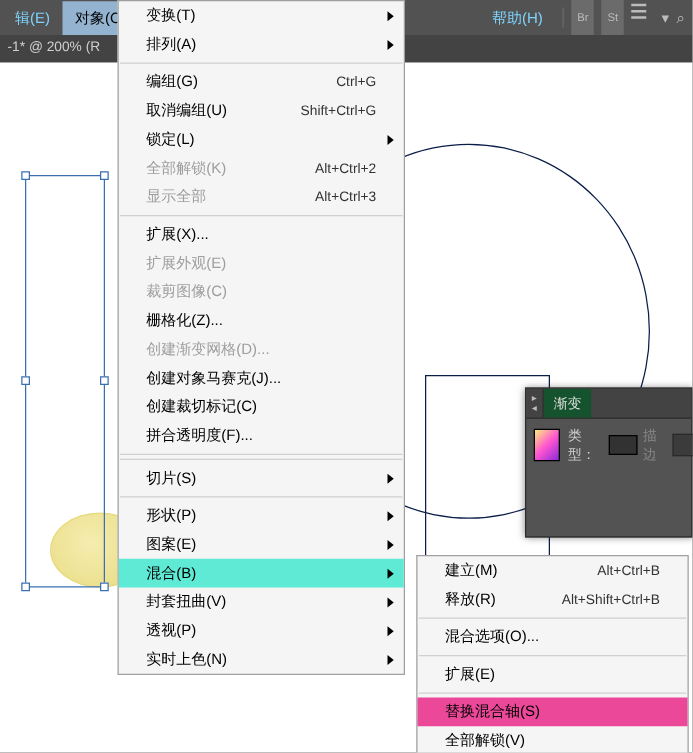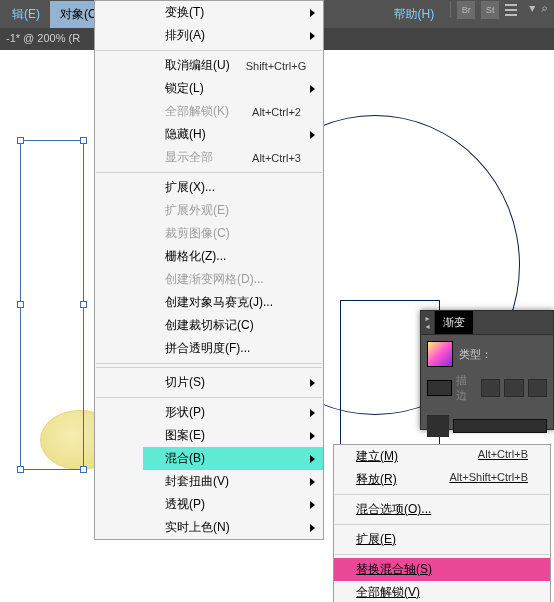--- a/index.html
+++ b/index.html
@@ -27,26 +27,26 @@
     color: #7dd3fc;
     cursor: default;
   }
   .menubar-item.active {
     background: #93b3d0;
     color: #000;
   }
   .menubar-right {
     margin-left: auto;
     display: flex;
-    align-items: flex-start;
+    align-items: center;
     gap: 6px;
     padding-right: 6px;
   }
   .menubar-icon {
-    width: 18px; height: 18px;
+    width: 18px; height: 28px;
     background: #6b6b6b;
     display:flex; align-items:center; justify-content:center;
     font-size:9px; color:#bbb;
   }
   .menubar-icon.bars{
     background:
       linear-gradient(#bbb,#bbb)0 3px/12px 2px no-repeat,
       linear-gradient(#bbb,#bbb)0 8px/12px 2px no-repeat,
       linear-gradient(#bbb,#bbb)0 13px/12px 2px no-repeat,
       #525252;
@@ -105,21 +105,20 @@
     font-size: 12px;
     z-index: 10;
   }
   .menu .item {
     display: flex;
     align-items: center;
     justify-content: space-between;
     padding: 3px 22px 3px 22px;
     position: relative;
     white-space: nowrap;
-    margin-left: 48px;
   }
   .menu .item.disabled { color: #9e9e9e; }
   .menu .item.highlight { background: #5eead4; }
   .menu .sep { height:1px; background:#d0d0d0; margin:3px 1px; }
   .menu .arrow::after {
     content:"";
     position:absolute;
     right:8px;
     top:50%;
     transform:translateY(-50%);
@@ -136,25 +135,25 @@
     left:333px;
     width:218px;
     background:#f5f5f5;
     border:1px solid #a0a0a0;
     color:#000;
     font-size:12px;
     z-index:20;
   }
   .submenu .item {
     display:flex;
+    align-items:center;
     justify-content:space-between;
     padding:3px 22px 3px 22px;
     position:relative;
     white-space:nowrap;
-    text-decoration:underline;
   }
   .submenu .item.highlight { background:#ec4899; }
   .submenu .sep { height:1px; background:#d0d0d0; margin:3px 1px; }
   .submenu .shortcut { color:#333; font-size:11px; margin-left:auto; padding-left:16px; }
 
   
   .panel {
     position:absolute;
     top:310px;
     left:420px;
@@ -171,28 +170,28 @@
     border-bottom:1px solid #2d2d2d;
   }
   .panel-arrows {
     width:14px; display:flex; flex-direction:column;
     align-items:center; justify-content:center;
     color:#bbb; font-size:8px; line-height:8px;
     border-right:1px solid #2d2d2d;
   }
   .panel-tab {
     padding:4px 8px;
-    background:#000000;
+    background:#14532d;
     color:#e0e0e0;
     font-size:11px;
   }
   .panel-body {
     padding:6px;
     display:flex;
-    flex-direction:column;
+    flex-direction:row;
     gap:6px;
   }
   .swatch-row { display:flex; align-items:center; gap:6px; }
   .swatch {
     width:26px;height:26px;
     background: linear-gradient(135deg,#ffed7a,#ff55d0,#8b2bd8);
     border:1px solid #000;
   }
   .type-label { color:#cfcfcf; font-size:11px; }
   .grad-row { display:flex; align-items:center; gap:4px; }
@@ -269,33 +268,34 @@
 
 <div class="menu" id="main-menu">
     <div class="item arrow">
       <span>变换(T)</span>
     </div>
     <div class="item arrow">
       <span>排列(A)</span>
     </div>
     <div class="sep"></div>
     <div class="item">
+      <span>编组(G)</span>
+      <span class="shortcut">Ctrl+G</span>
+    </div>
+    <div class="item">
       <span>取消编组(U)</span>
       <span class="shortcut">Shift+Ctrl+G</span>
     </div>
     <div class="item arrow">
       <span>锁定(L)</span>
     </div>
     <div class="item disabled">
       <span>全部解锁(K)</span>
       <span class="shortcut">Alt+Ctrl+2</span>
     </div>
-    <div class="item arrow">
-      <span>隐藏(H)</span>
-    </div>
     <div class="item disabled">
       <span>显示全部</span>
       <span class="shortcut">Alt+Ctrl+3</span>
     </div>
     <div class="sep"></div>
     <div class="item">
       <span>扩展(X)...</span>
     </div>
     <div class="item disabled">
       <span>扩展外观(E)</span>

